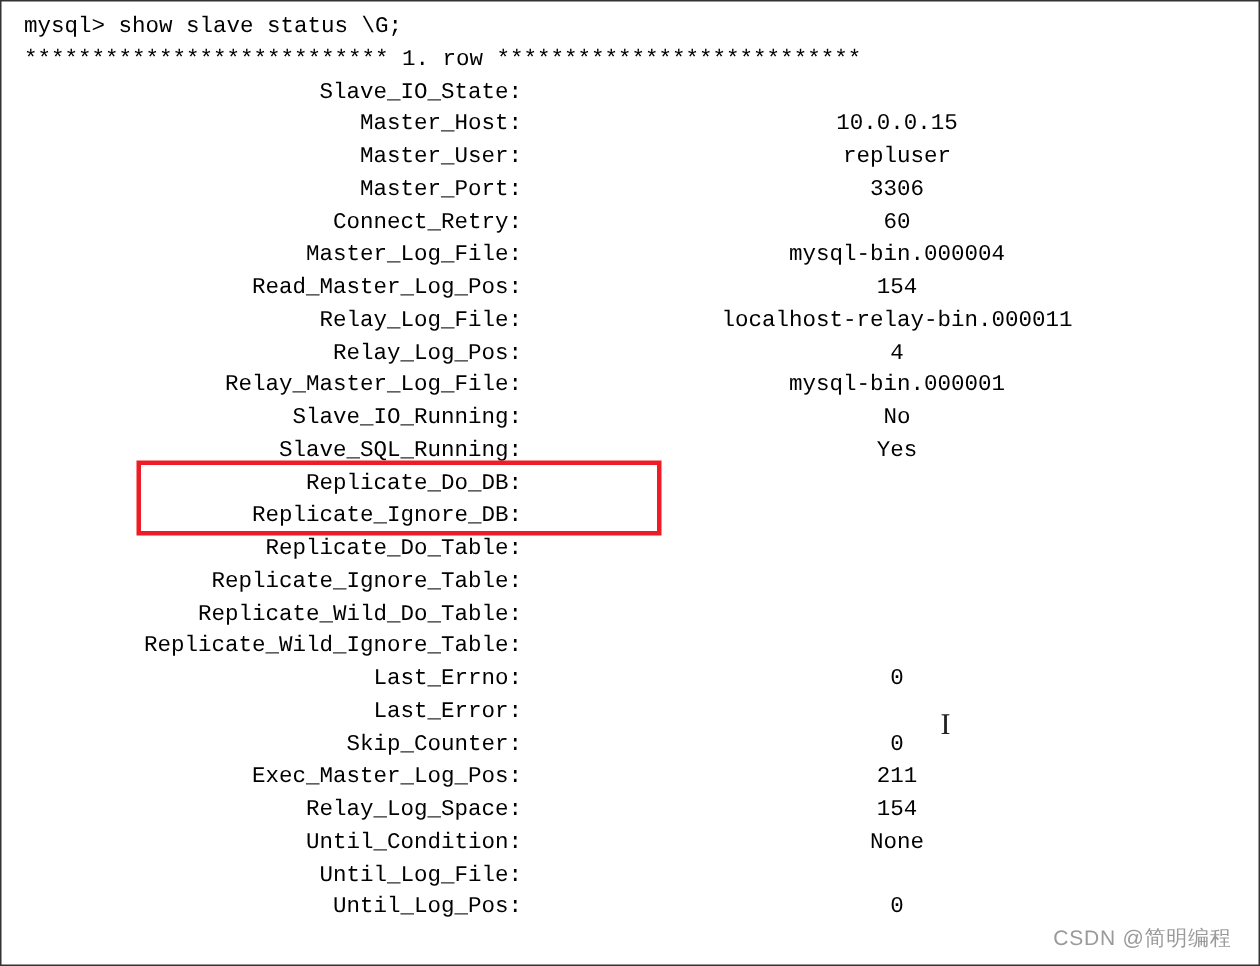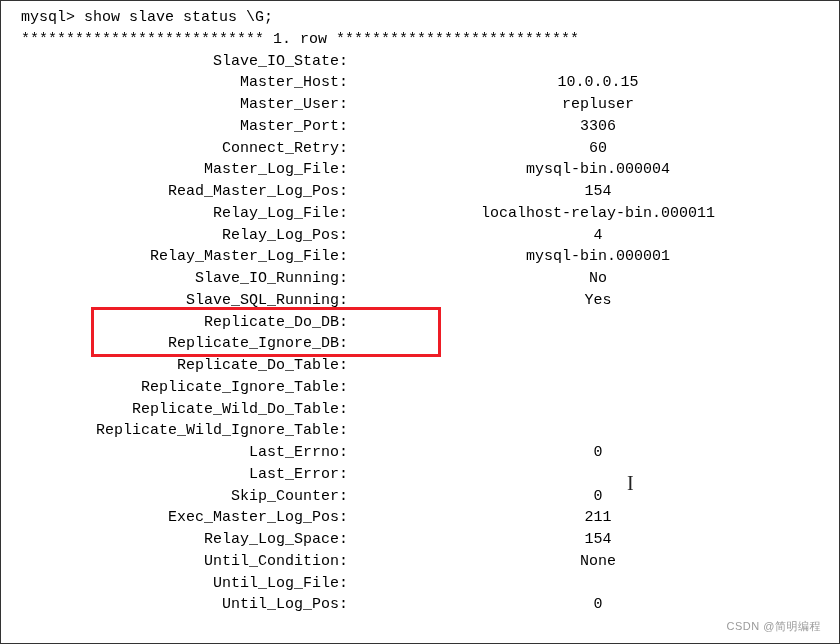--- a/index.html
+++ b/index.html
@@ -15,21 +15,22 @@
       width: 840px;
       height: 644px;
       border: 1px solid #333;
       position: relative;
       overflow: hidden;
       line-height: 1.45;
       padding-top: 6px;
     }
     .line {
       white-space: pre;
-      padding-left: 20px;
+      padding-left: 4px;
+      margin-left: 11px;
     }
     .kv-row {
       display: flex;
       padding-left: 16px;
     }
     .key {
       width: 322px;
       text-align: right;
       white-space: pre;
     }
@@ -59,21 +60,21 @@
       font-family: serif;
       font-size: 20px;
       color: #222;
       pointer-events: none;
     }
     .watermark {
       position: absolute;
       right: 18px;
       bottom: 8px;
       font-family: Arial, sans-serif;
-      font-size: 11px;
+      font-size: 14px;
       color: rgba(120,120,120,0.75);
       letter-spacing: 0.5px;
     }
   </style>
 </head>
 <body>
 
 <div class="line">mysql&gt; show slave status \G;</div>
 <div class="line">*************************** 1. row ***************************</div>
 

